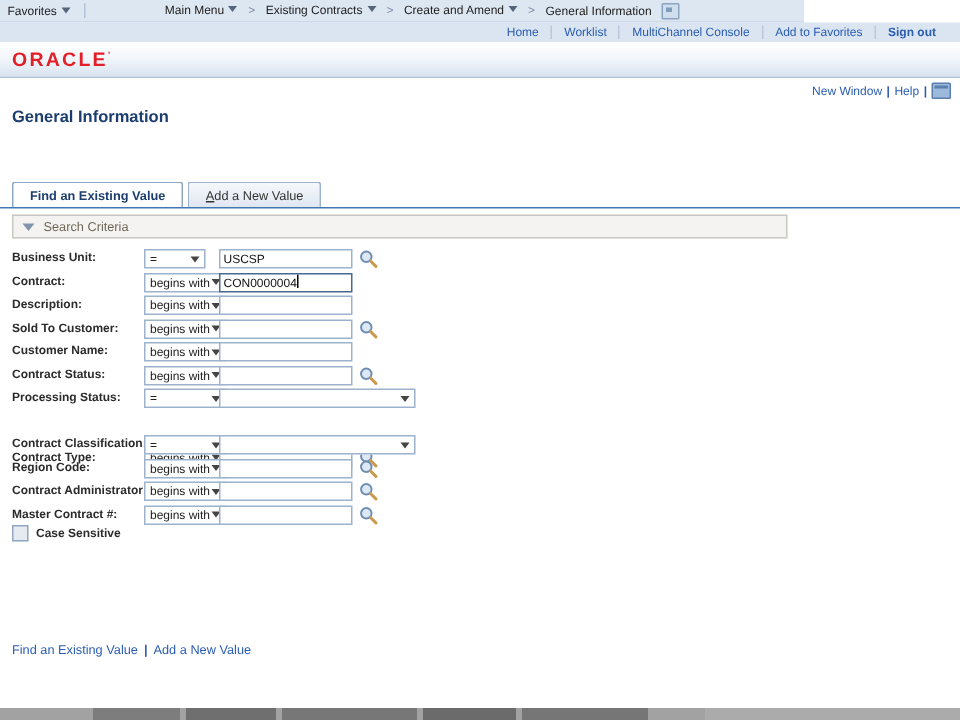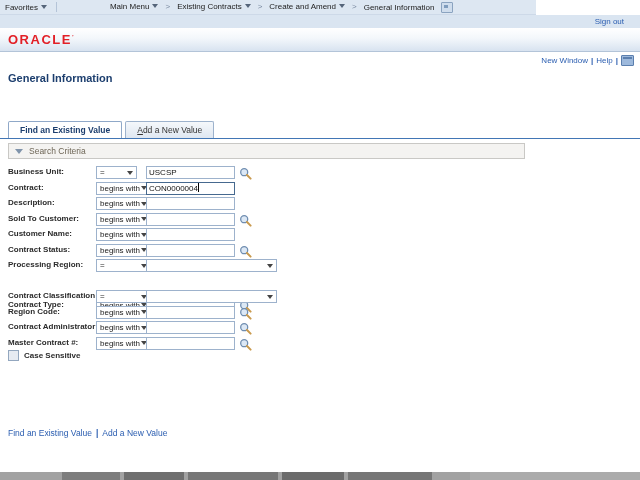--- a/index.html
+++ b/index.html
@@ -17,21 +17,21 @@
   .chev{color:#7a8aa0;font-size:8px;margin:0 2px;}
   .crumb-icon{width:10px;height:9px;background:#cfdded;border:1px solid #8aa3c0;border-radius:1px;
               margin-left:4px;position:relative;}
   .crumb-icon:after{content:"";position:absolute;left:2px;top:2px;width:4px;height:3px;background:#7f9cbd;}
 
   
   .topbar2{position:absolute;top:15px;left:0;width:640px;height:13px;background:#dae5f1;
            display:flex;align-items:center;justify-content:flex-end;font-size:8px;padding-right:8px;box-sizing:border-box;}
   .hlink{color:#2a5db0;padding:0 8px;border-left:1px solid #b9c9dd;cursor:pointer;white-space:nowrap;}
   .hlink:first-child{border-left:none;}
-  .hlink.signout{font-weight:normal;}
+  .hlink.signout{font-weight:bold;}
 
   
   .brandband{position:absolute;top:28px;left:0;width:640px;height:23px;
              background:linear-gradient(#ffffff,#f3f7fb 45%,#d8e3f0);border-bottom:1px solid #b3c4d8;}
   .oracle-logo{position:absolute;left:8px;top:4px;color:#e21f26;font-weight:bold;font-size:13px;
                letter-spacing:1.5px;cursor:default;}
   .oracle-logo sup{font-size:6px;letter-spacing:0;}
 
   
   .pageutil{position:absolute;top:55px;right:6px;display:flex;align-items:center;font-size:8px;color:#2a5db0;}
@@ -130,20 +130,26 @@
         </span>
         <span class="chev">&gt;</span>
         <span class="crumb">
           <span class="lbl">General Information</span>
           <span class="crumb-icon"></span>
         </span>
       </span>
   </div>
 
   <div class="topbar2">
+    <span id="header-links" style="display:flex;align-items:center;">
+        <span class="hlink">Home</span>
+        <span class="hlink">Worklist</span>
+        <span class="hlink">MultiChannel Console</span>
+        <span class="hlink">Add to Favorites</span>
+      </span>
     <span class="hlink signout">Sign out</span>
   </div>
 
   <div class="brandband">
     <span class="oracle-logo"><span>ORACLE</span><sup>’</sup></span>
   </div>
 
   <div class="pageutil">
     <span class="plink">New Window</span>
     <span class="sep">|</span>
@@ -232,21 +238,21 @@
     <span class="tinput"></span>
 
     <span class="lookup">
       <svg width="13" height="13" viewBox="0 0 13 13">
         <circle cx="5.2" cy="5.2" r="3.5" fill="#dce8f5" stroke="#6f8db0" stroke-width="1.3"></circle>
         <line x1="8" y1="8" x2="11.6" y2="11.6" stroke="#c99a4e" stroke-width="2" stroke-linecap="round"></line>
       </svg>
     </span>
   </div>
       <div class="frow" style="top: 259px;">
-    <span class="flabel">Processing Region:</span>
+    <span class="flabel">Processing Status:</span>
     <span class="opsel">
       <span class="opval">=</span>
       <span class="selarrow"></span>
     </span>
 
     <span class="wsel">
       <span class="selarrow"></span>
     </span>
 
   </div>

